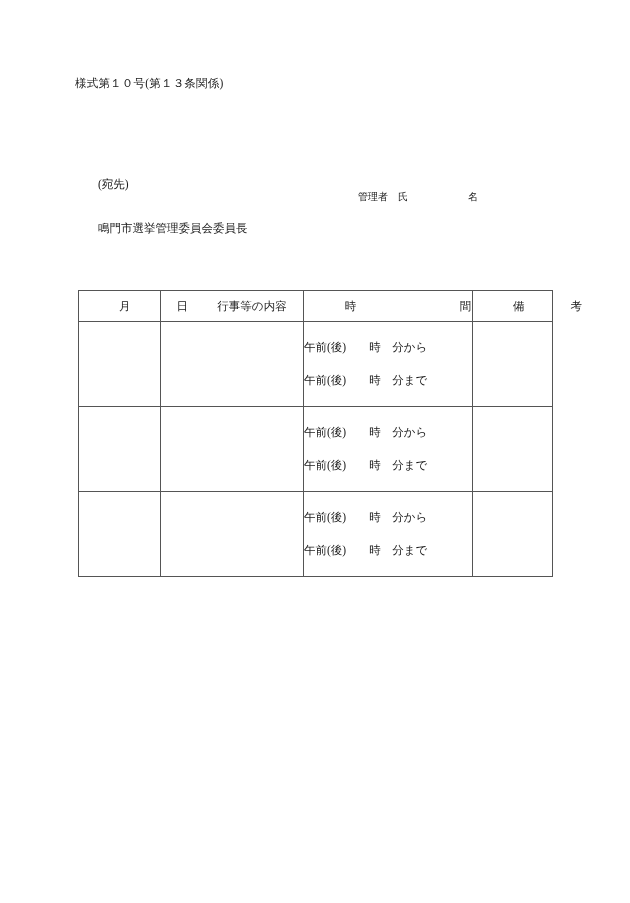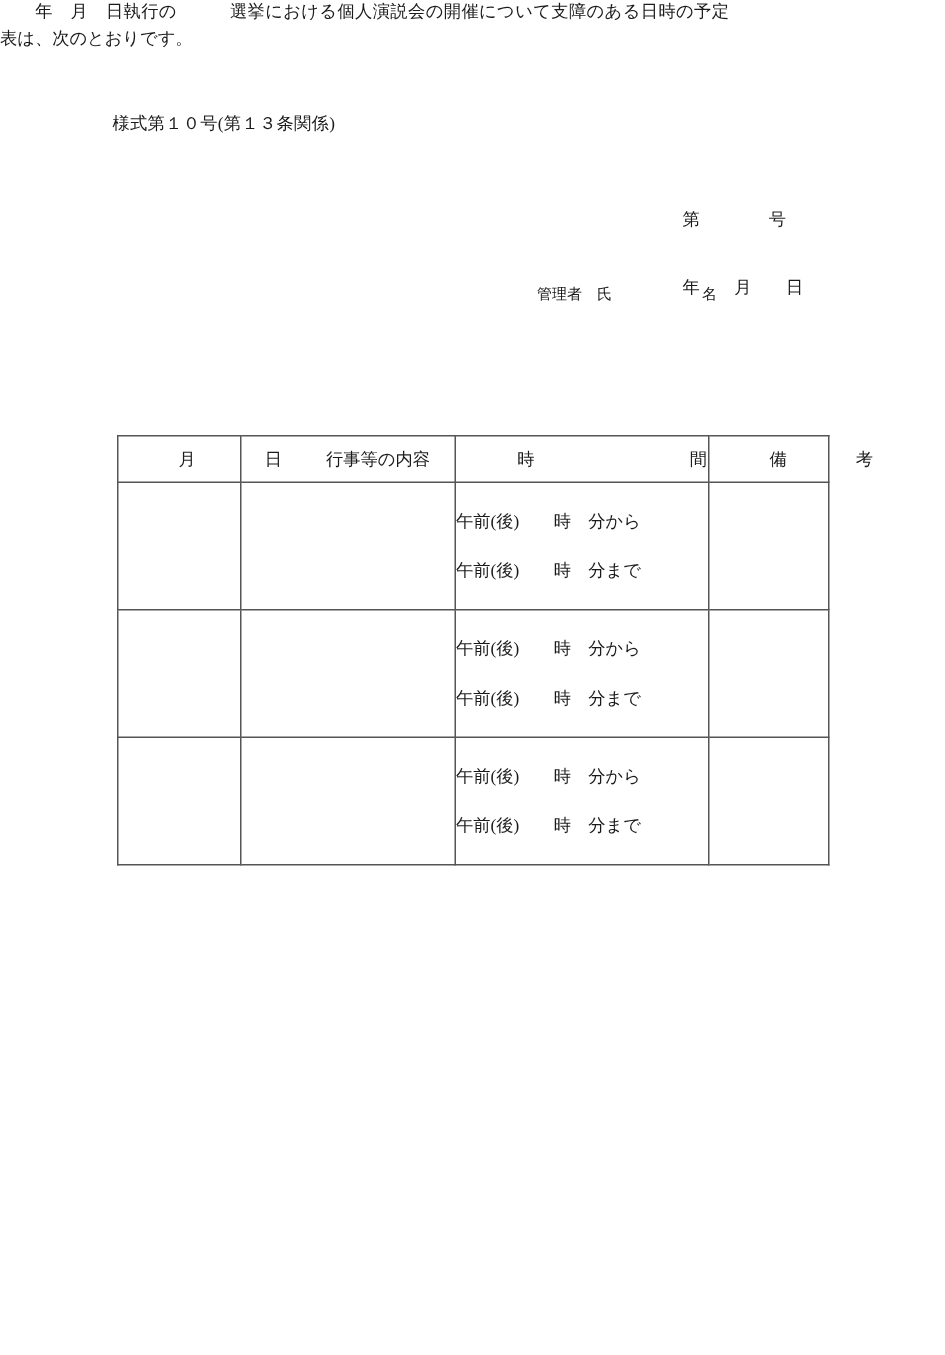--- a/index.html
+++ b/index.html
@@ -140,30 +140,29 @@
     text-indent: -34px;
   }
 </style>
 </head>
 <body>
 
 <div class="page">
 
   <div class="abs form-no">様式第１０号(第１３条関係)</div>
 
-  <div class="abs docnum-block">
-    <span class="ln">第　　　　号</span>
-    <span class="ln">年　　月　　日</span>
+
+  <div class="abs addressee-block">
+    <span class="ln">(宛先)</span>
+    <span class="ln">鳴門市選挙管理委員会委員長</span>
   </div>
 
-
   <div class="abs manager-line">管理者　氏　　　　　　名</div>
 
 
-  <div class="body-block">　　年　月　日執行の　　　選挙における個人演説会の開催について支障のある日時の予定表は、次のとおりです。</div>
 
   <table class="schedule-table">
     <colgroup>
       <col class="c1">
         <col class="c2">
         <col class="c3">
         <col class="c4">
     </colgroup>
     <thead>
       <tr>

